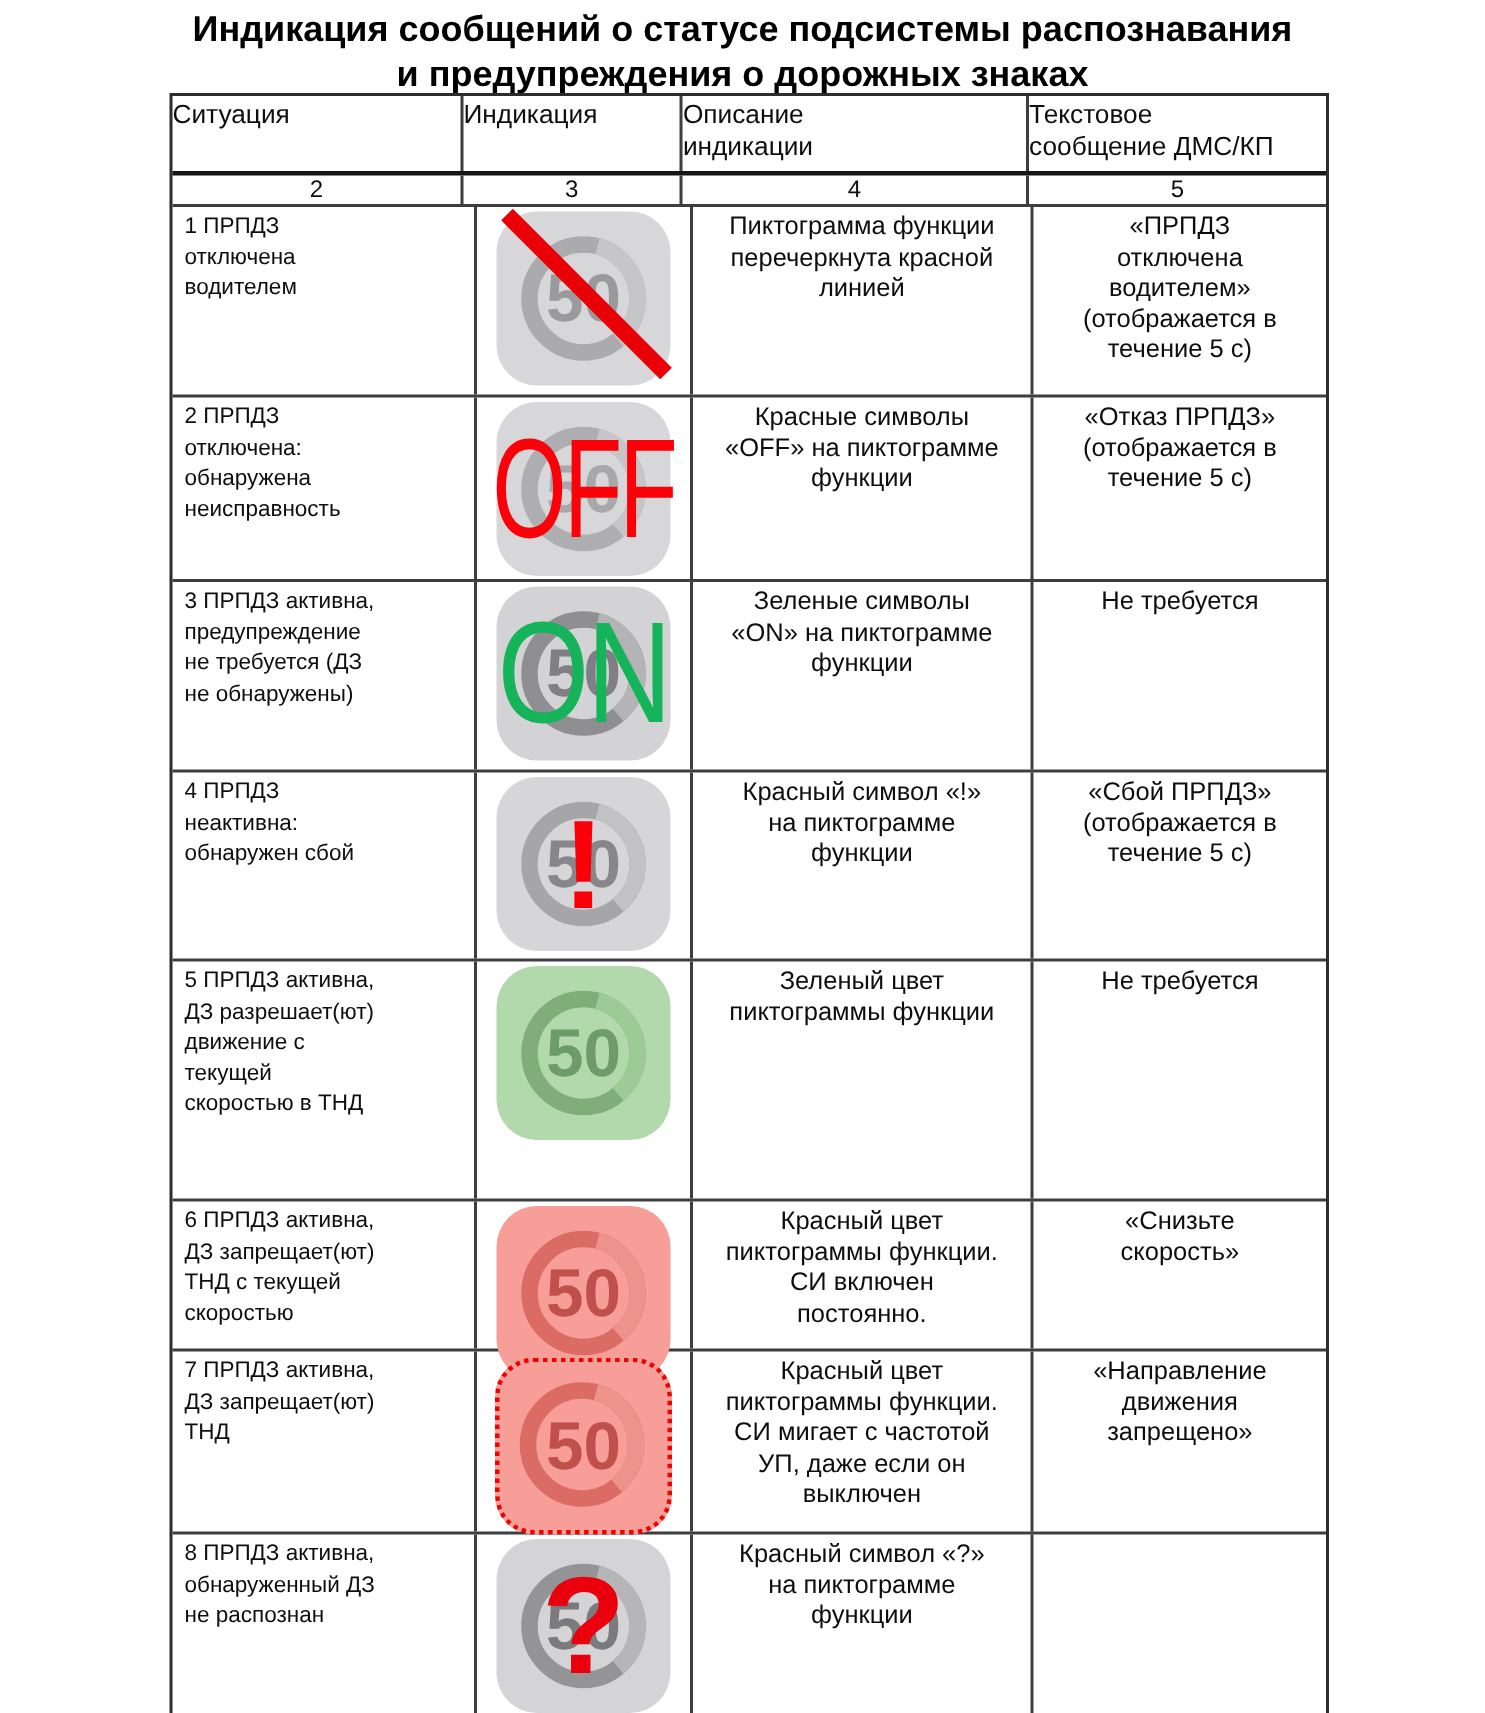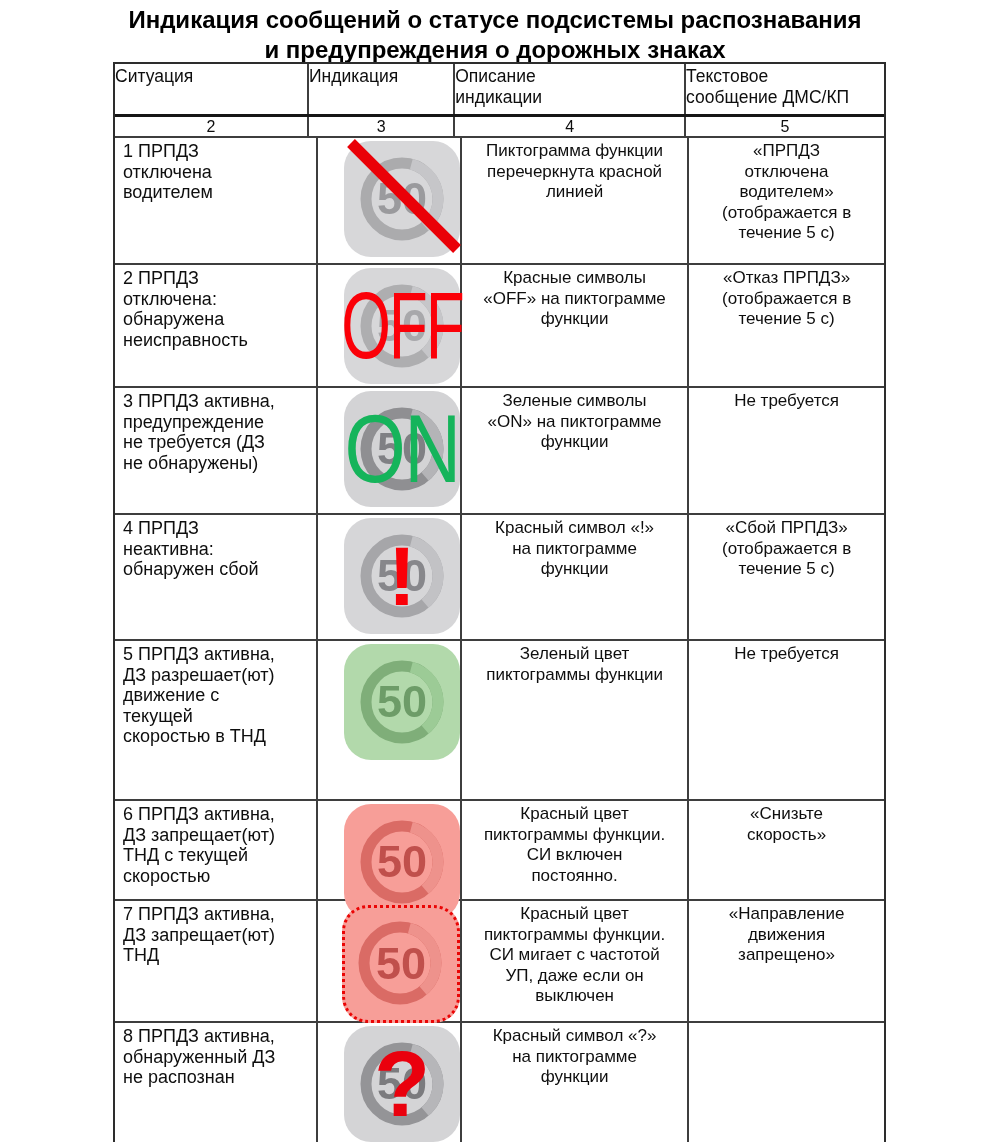--- a/index.html
+++ b/index.html
@@ -19,24 +19,24 @@
   .trow.first{border-top:none;}
   .trow.nrow{border-top:3px solid #161616;}
   .cell{box-sizing:border-box;position:relative;}
   .cell + .cell{border-left:2px solid #3e3e3e;}
   .c1{width:193px;}
   .c2{width:147px;}
   .c3{width:232px;}
   .c4{width:201px;}
   .hcell{text-align:left;font-size:17.5px;line-height:21px;padding-top:2px;white-space:pre-line;}
   .ncell{display:flex;align-items:center;justify-content:center;font-size:16px;line-height:17px;}
-  .txt-left{font-size:18px;line-height:20.5px;padding:3px 4px 0 8px;white-space:pre-line;text-align:left;}
+  .txt-left{font-size:15px;line-height:20.5px;padding:3px 4px 0 8px;white-space:pre-line;text-align:left;}
   .txt-center{font-size:17px;line-height:20.5px;padding:3px 3px 0 3px;white-space:pre-line;text-align:center;}
   
-  .signwrap{display:flex;justify-content:flex-end;margin-left:12px;}
+  .signwrap{display:flex;justify-content:center;margin-left:12px;}
   .sign{
     position:relative;width:116px;height:116px;margin-top:3px;
     border-radius:27px;background:var(--bg);
   }
   .sign.dotted{
     width:112px;height:112px;margin-top:4px;border-radius:26px;
     border:3px dotted var(--accent);
   }
   .ring{position:absolute;left:8px;top:8px;width:100px;height:100px;}
   .ring-base{fill:none;stroke:var(--ring);stroke-width:11;}

